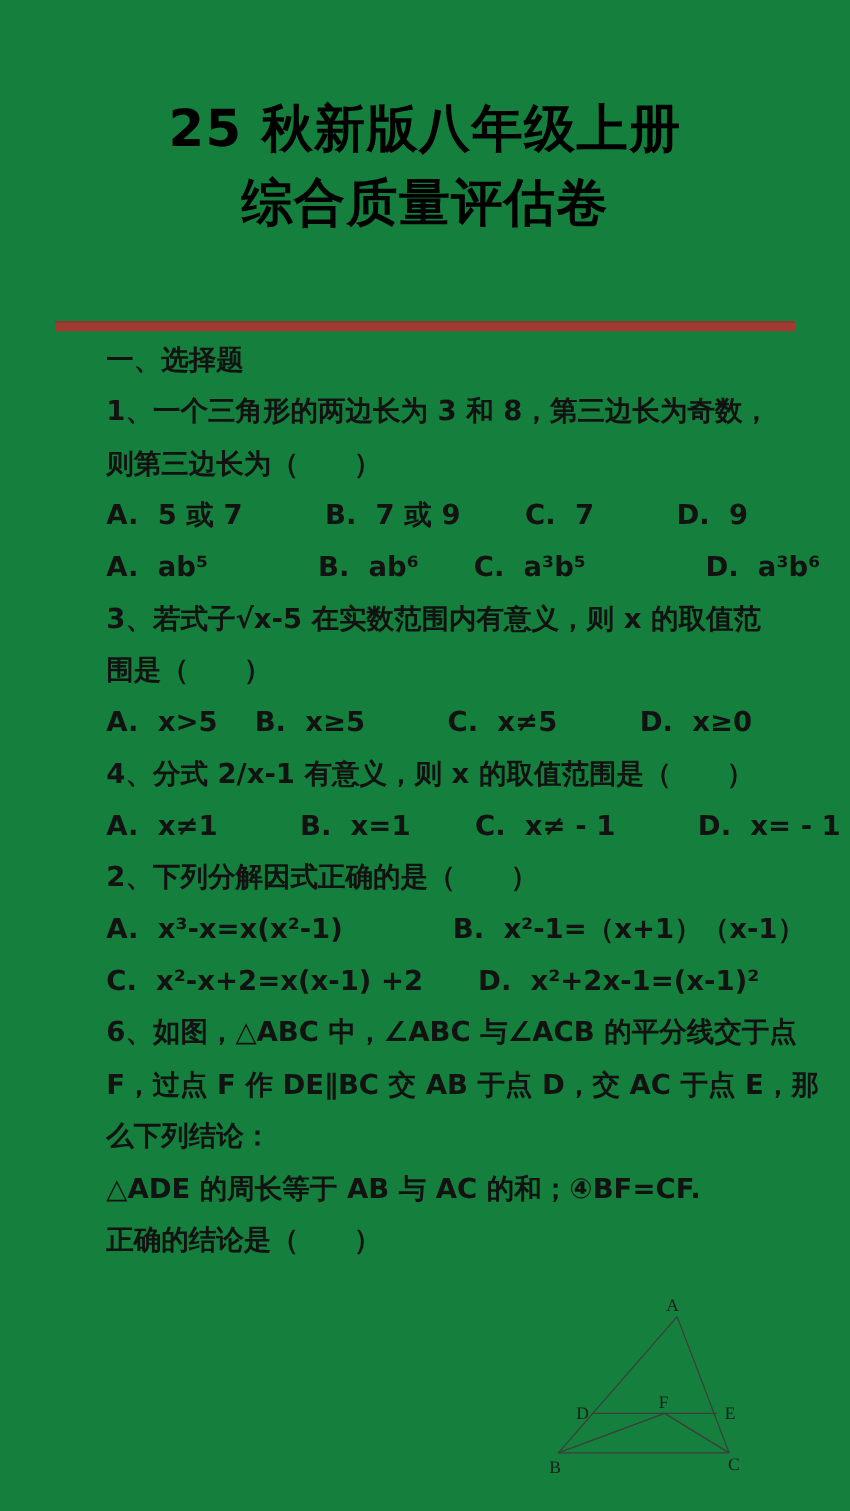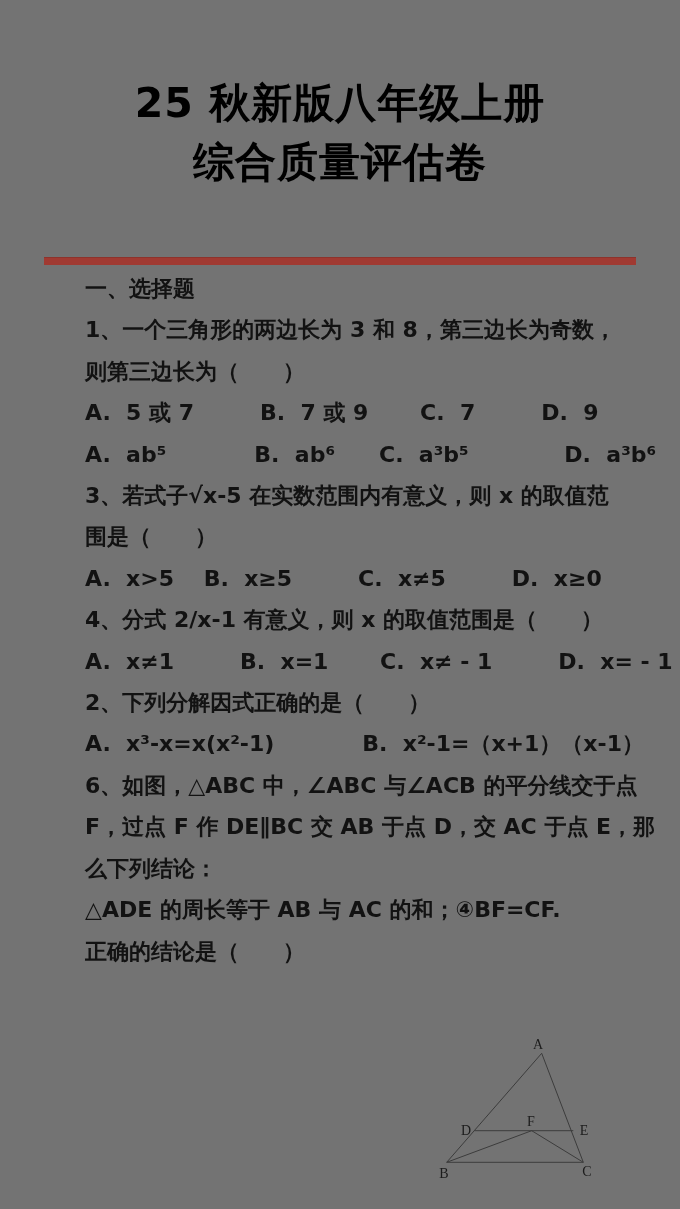--- a/index.html
+++ b/index.html
@@ -1,20 +1,20 @@
 <!DOCTYPE html>
 <html><head>
 <meta charset="utf-8">
 <style>
   html, body { margin: 0; padding: 0; }
   .page {
     position: relative;
     width: 680px;
     height: 1209px;
-    background: #737373;
+    background: #15803d;
     font-family: "DejaVu Sans", sans-serif;
     color: #101010;
     overflow: hidden;
   }
   .titles {
     position: absolute;
     top: 74px;
     left: 0;
     width: 680px;
     text-align: center;
@@ -90,20 +90,21 @@
 
     <div class="line">3、若式子√x-5 在实数范围内有意义，则 x 的取值范</div>
     <div class="line">围是（　　）</div>
     <div class="line">A.  x&gt;5　 B.  x≥5　　　C.  x≠5　　　D.  x≥0</div>
 
     <div class="line">4、分式 2/x-1 有意义，则 x 的取值范围是（　　）</div>
     <div class="line">A.  x≠1　　　B.  x=1　　 C.  x≠ - 1　　　D.  x= - 1</div>
 
     <div class="line">2、下列分解因式正确的是（　　）</div>
     <div class="line">A.  x³-x=x(x²-1)　　　　B.  x²-1=（x+1）（x-1）</div>
+    <div class="line">C.  x²-x+2=x(x-1) +2　　D.  x²+2x-1=(x-1)²</div>
 
     <div class="line">6、如图，△ABC 中，∠ABC 与∠ACB 的平分线交于点</div>
     <div class="line">F，过点 F 作 DE∥BC 交 AB 于点 D，交 AC 于点 E，那</div>
     <div class="line">么下列结论：</div>
     <div class="line">△ADE 的周长等于 AB 与 AC 的和；④BF=CF.</div>
     <div class="line">正确的结论是（　　）</div>
   </div>
 
   <div class="figure">
     <svg width="180" height="158" viewBox="0 0 180 158" xmlns="http://www.w3.org/2000/svg">

